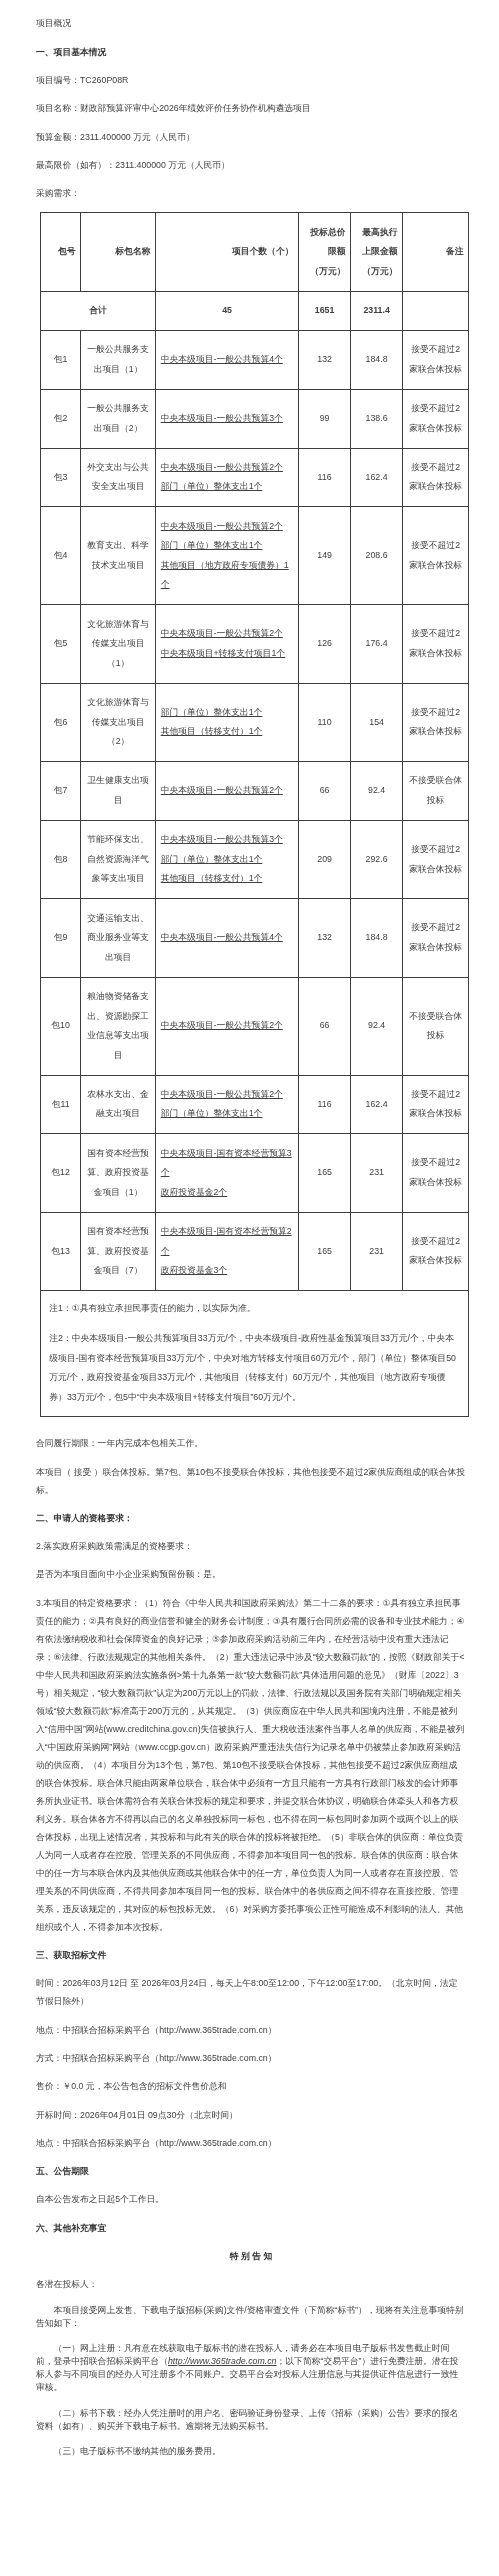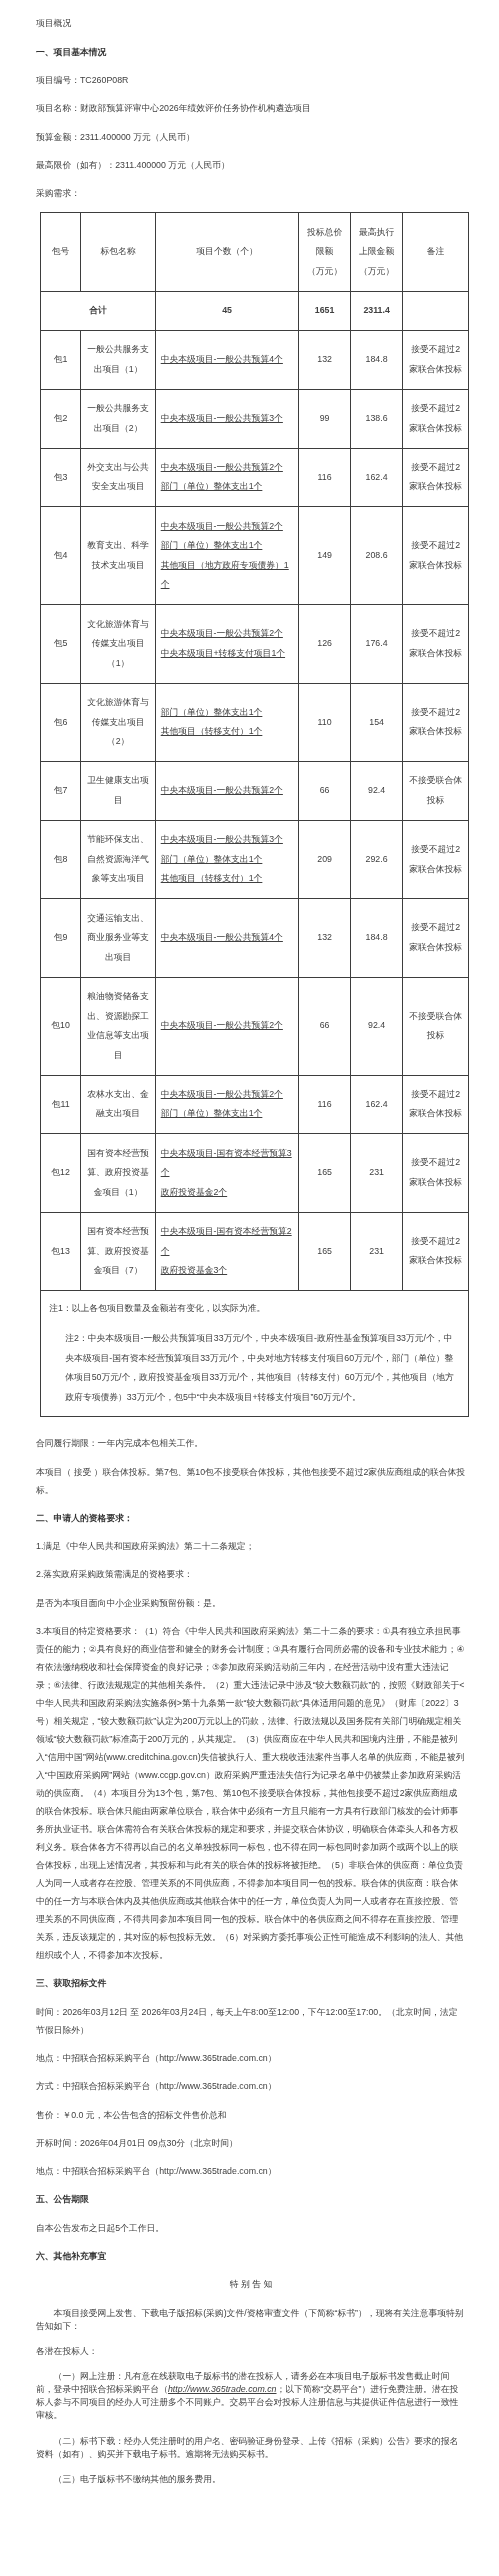--- a/index.html
+++ b/index.html
@@ -34,45 +34,45 @@
     border: 0.5px solid #3d3d3d;
     text-align: center;
     vertical-align: middle;
     padding: 9.3px 4.6px;
     line-height: 19.6px;
     font-size: 8.8px;
     white-space: pre-line;
     word-break: break-all;
     color: #404040;
   }
-  table.proc th { font-weight: normal; }
+  table.proc th { font-weight: bold; text-align: right; }
   table.proc td.left { text-align: left; text-decoration: underline; }
   table.proc td.bold { font-weight: bold; }
   table.proc td.notes {
     text-align: left;
     white-space: normal;
     padding: 8.2px 8.2px;
   }
   table.proc td.notes p {
     line-height: 19.6px;
     margin: 0 0 10.3px 0;
     word-break: break-all;
   }
-  table.proc td.notes p:last-child { margin-bottom: 0; margin-left: 16px; }
+  table.proc td.notes p:last-child { margin-bottom: 0; }
   
   .tp {
     line-height: 13px;
     margin: 0 0 12.4px 0;
     text-indent: 2em;
     word-break: break-all;
   }
   .tp.noindent { text-indent: 0; }
   .notice-title {
     text-align: center;
-    font-weight: normal;
+    font-weight: bold;
     color: #333333;
     line-height: 18px;
     margin: 3.1px 0 13.4px 0;
   }
   .link { text-decoration: underline; cursor: pointer; font-style: italic; }
 </style>
 </head>
 <body>
 
 <div class="doc">
@@ -226,50 +226,49 @@
           <td>包13</td>
           <td>国有资本经营预算、政府投资基金项目（7）</td>
           <td class="left">中央本级项目-国有资本经营预算2个
 政府投资基金3个</td>
           <td>165</td>
           <td>231</td>
           <td>接受不超过2家联合体投标</td>
         </tr>
         <tr>
           <td colspan="6" class="notes">
-            <p>注1：以上各包项目数量及金额若有变化，以实际为准。</p>
+            <p>注1：①具有独立承担民事责任的能力，以实际为准。</p>
             <p>注2：中央本级项目-一般公共预算项目33万元/个，中央本级项目-政府性基金预算项目33万元/个，中央本级项目-国有资本经营预算项目33万元/个，中央对地方转移支付项目60万元/个，部门（单位）整体项目50万元/个，政府投资基金项目33万元/个，其他项目（转移支付）60万元/个，其他项目（地方政府专项债券）33万元/个，包5中“中央本级项目+转移支付项目”60万元/个。</p>
           </td>
         </tr>
       </tbody>
   </table>
 
   <p class="p">合同履行期限：一年内完成本包相关工作。</p>
   <p class="p">本项目（ 接受 ）联合体投标。第7包、第10包不接受联合体投标，其他包接受不超过2家供应商组成的联合体投标。</p>
 
   <p class="p hd">二、申请人的资格要求：</p>
-  <p class="p">1.满足《中华人民共和国政府采购法》第二十二条规定；</p>
   <p class="p">2.落实政府采购政策需满足的资格要求：</p>
   <p class="p">是否为本项目面向中小企业采购预留份额：是。</p>
   <p class="p">3.本项目的特定资格要求：（1）符合《中华人民共和国政府采购法》第二十二条的要求：①具有独立承担民事责任的能力；②具有良好的商业信誉和健全的财务会计制度；③具有履行合同所必需的设备和专业技术能力；④有依法缴纳税收和社会保障资金的良好记录；⑤参加政府采购活动前三年内，在经营活动中没有重大违法记录；⑥法律、行政法规规定的其他相关条件。（2）重大违法记录中涉及“较大数额罚款”的，按照《财政部关于&lt;中华人民共和国政府采购法实施条例&gt;第十九条第一款“较大数额罚款”具体适用问题的意见》（财库〔2022〕3号）相关规定，“较大数额罚款”认定为200万元以上的罚款，法律、行政法规以及国务院有关部门明确规定相关领域“较大数额罚款”标准高于200万元的，从其规定。（3）供应商应在中华人民共和国境内注册，不能是被列入“信用中国”网站(www.creditchina.gov.cn)失信被执行人、重大税收违法案件当事人名单的供应商，不能是被列入“中国政府采购网”网站（www.ccgp.gov.cn）政府采购严重违法失信行为记录名单中仍被禁止参加政府采购活动的供应商。（4）本项目分为13个包，第7包、第10包不接受联合体投标，其他包接受不超过2家供应商组成的联合体投标。联合体只能由两家单位联合，联合体中必须有一方且只能有一方具有行政部门核发的会计师事务所执业证书。联合体需符合有关联合体投标的规定和要求，并提交联合体协议，明确联合体牵头人和各方权利义务。联合体各方不得再以自己的名义单独投标同一标包，也不得在同一标包同时参加两个或两个以上的联合体投标，出现上述情况者，其投标和与此有关的联合体的投标将被拒绝。（5）非联合体的供应商：单位负责人为同一人或者存在控股、管理关系的不同供应商，不得参加本项目同一包的投标。联合体的供应商：联合体中的任一方与本联合体内及其他供应商或其他联合体中的任一方，单位负责人为同一人或者存在直接控股、管理关系的不同供应商，不得共同参加本项目同一包的投标。联合体中的各供应商之间不得存在直接控股、管理关系，违反该规定的，其对应的标包投标无效。（6）对采购方委托事项公正性可能造成不利影响的法人、其他组织或个人，不得参加本次投标。</p>
 
   <p class="p hd">三、获取招标文件</p>
   <p class="p">时间：2026年03月12日 至 2026年03月24日，每天上午8:00至12:00，下午12:00至17:00。（北京时间，法定节假日除外）</p>
   <p class="p">地点：中招联合招标采购平台（http://www.365trade.com.cn）</p>
   <p class="p">方式：中招联合招标采购平台（http://www.365trade.com.cn）</p>
   <p class="p">售价：￥0.0 元，本公告包含的招标文件售价总和</p>
 
   <p class="p">开标时间：2026年04月01日 09点30分（北京时间）</p>
   <p class="p">地点：中招联合招标采购平台（http://www.365trade.com.cn）</p>
 
   <p class="p hd">五、公告期限</p>
   <p class="p">自本公告发布之日起5个工作日。</p>
 
   <p class="p hd">六、其他补充事宜</p>
   <p class="p notice-title">特 别 告 知</p>
+  <p class="tp noindent">各潜在投标人：</p>
   <p class="tp">本项目接受网上发售、下载电子版招标(采购)文件/资格审查文件（下简称“标书”），现将有关注意事项特别告知如下：</p>
-  <p class="tp noindent">各潜在投标人：</p>
   <p class="tp"><span>（一）网上注册：凡有意在线获取电子版标书的潜在投标人，请务必在本项目电子版标书发售截止时间前，登录中招联合招标采购平台（</span><span class="link">http://www.365trade.com.cn</span><span>；以下简称“交易平台”）进行免费注册。潜在投标人参与不同项目的经办人可注册多个不同账户。交易平台会对投标人注册信息与其提供证件信息进行一致性审核。</span></p>
   <p class="tp">（二）标书下载：经办人凭注册时的用户名、密码验证身份登录、上传《招标（采购）公告》要求的报名资料（如有）、购买并下载电子标书。逾期将无法购买标书。</p>
   <p class="tp">（三）电子版标书不缴纳其他的服务费用。</p>
 
 </div>
 
 
 </body></html>

